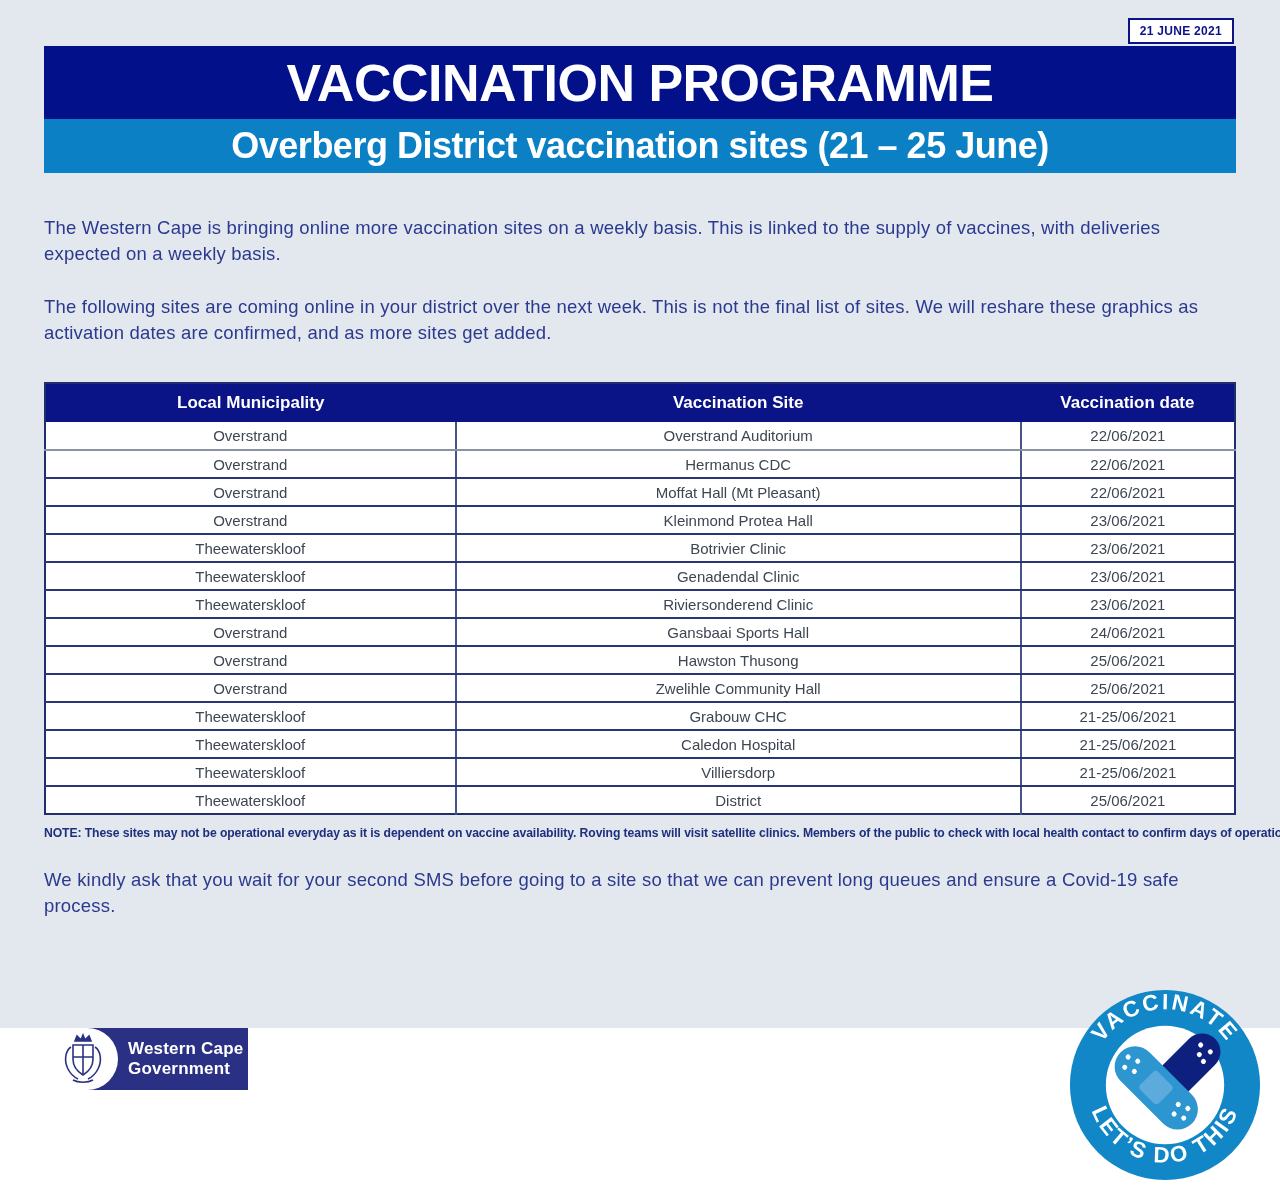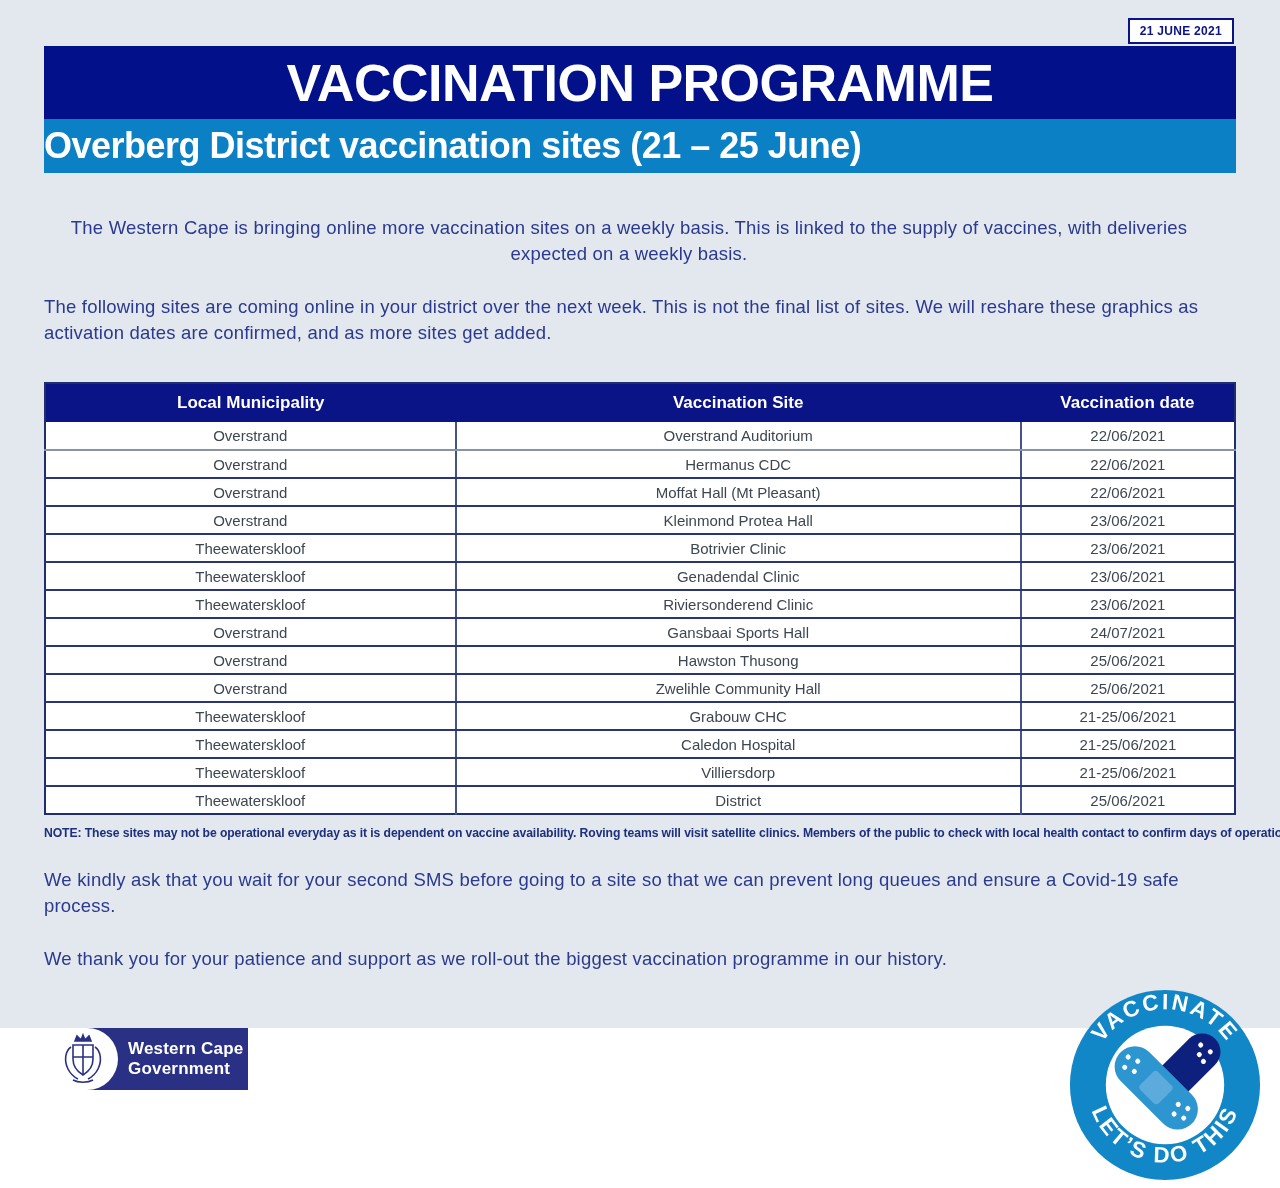--- a/index.html
+++ b/index.html
@@ -17,27 +17,27 @@
 
   .title-bar {
     height:73px; background:#02118a;
     display:flex; align-items:center; justify-content:center;
   }
   .title-bar span {
     color:#ffffff; font-weight:bold; font-size:52px; letter-spacing:-0.5px;
   }
   .subtitle-bar {
     height:54px; background:#0b80c4;
-    display:flex; align-items:center; 
+    display:flex; align-items:center; justify-content:center;
   }
   .subtitle-bar span {
     color:#ffffff; font-weight:bold; font-size:36px; letter-spacing:-0.5px;
   }
 
-  .intro-1 { margin-top:42px;text-align:center; }
+  .intro-1 { margin-top:42px; }
   .intro-2 { margin-top:26px; }
   .body-par {
     color:#2b3990; font-size:18.5px; line-height:1.42; letter-spacing:.2px; max-width:1170px;
   }
 
   table.sites {
     width:100%; border-collapse:collapse; margin-top:36px;
     border:2px solid #202e6e;
   }
   table.sites th {
@@ -150,21 +150,21 @@
           <td>23/06/2021</td>
         </tr>
         <tr>
           <td>Theewaterskloof</td>
           <td>Riviersonderend Clinic</td>
           <td>23/06/2021</td>
         </tr>
         <tr>
           <td>Overstrand</td>
           <td>Gansbaai Sports Hall</td>
-          <td>24/07/2021</td>
+          <td>24/06/2021</td>
         </tr>
         <tr>
           <td>Overstrand</td>
           <td>Hawston Thusong</td>
           <td>25/06/2021</td>
         </tr>
         <tr>
           <td>Overstrand</td>
           <td>Zwelihle Community Hall</td>
           <td>25/06/2021</td>
@@ -188,21 +188,20 @@
           <td>Theewaterskloof</td>
           <td>District</td>
           <td>25/06/2021</td>
         </tr>
       </tbody>
     </table>
 
     <p class="note-line">NOTE: These sites may not be operational everyday as it is dependent on vaccine availability. Roving teams will visit satellite clinics. Members of the public to check with local health contact to confirm days of operation.</p>
 
     <p class="body-par outro-1">We kindly ask that you wait for your second SMS before going to a site so that we can prevent long queues and ensure a Covid-19 safe process.</p>
-    <p class="body-par outro-3">We thank you for your patience and support as we roll-out the biggest vaccination programme in our history.</p>
   </div>
 
   <div class="bottom-section">
     <div class="wcg-logo">
       <div class="wcg-lobe">
         <svg width="44" height="52" viewBox="0 0 44 52">
           <g fill="none" stroke="#2a3184" stroke-width="1.6">
 
             <path d="M14 8 L16 3 L20 7 L22 2 L24 7 L28 3 L30 8 Z" fill="#2a3184"></path>
 

